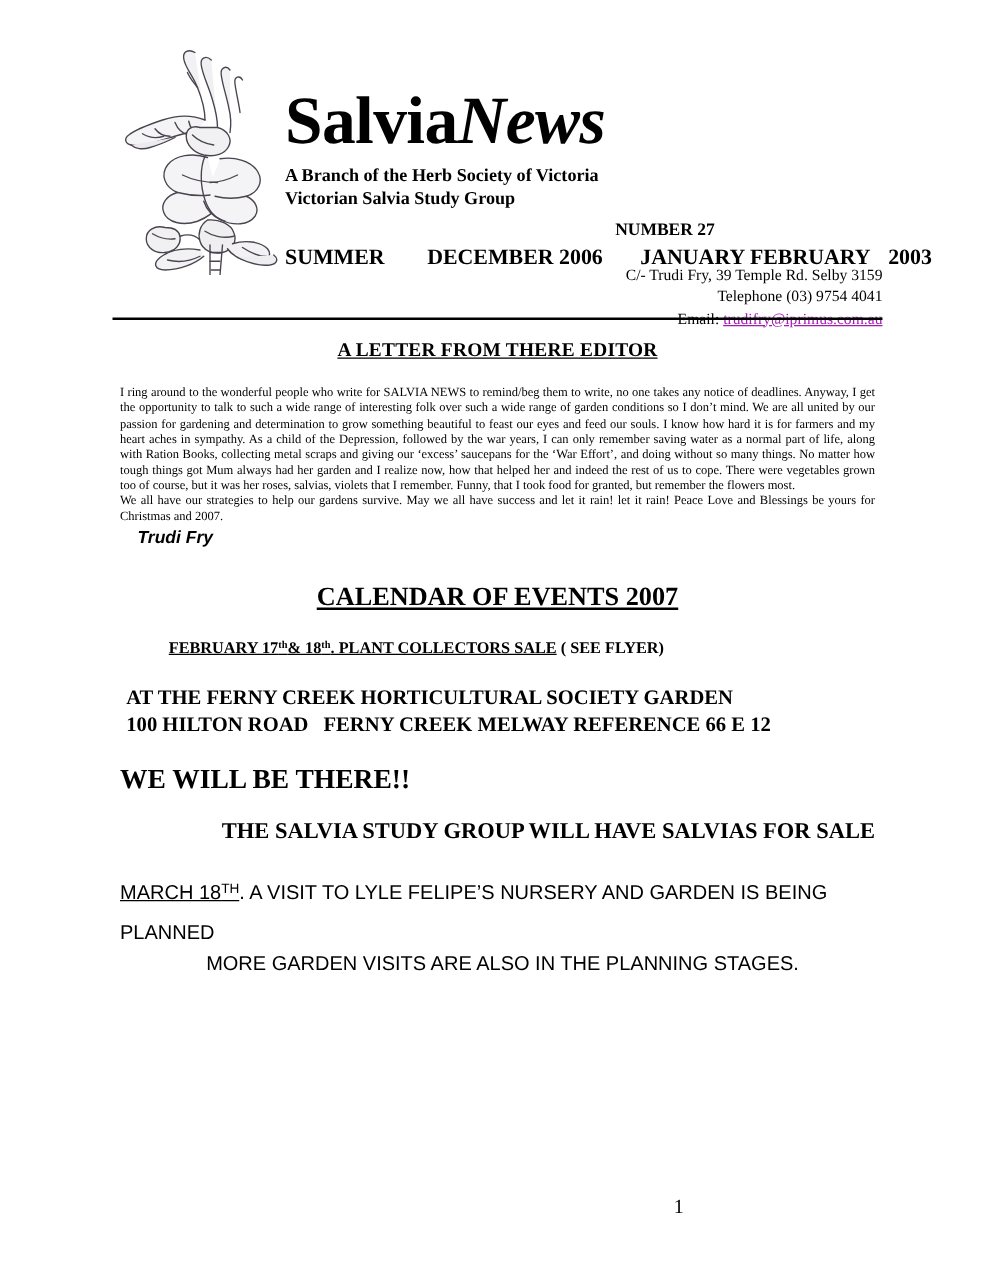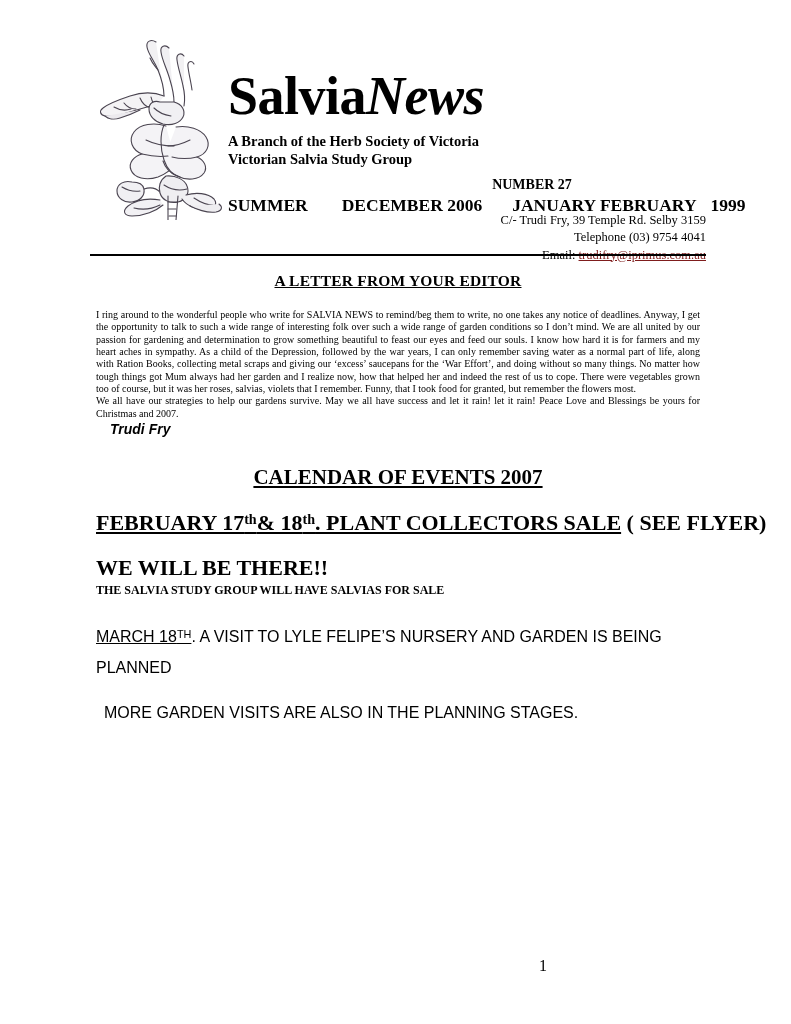--- a/index.html
+++ b/index.html
@@ -89,21 +89,21 @@
     position: absolute;
     right: 0px;
     top: 190px;
     width: 420px;
     text-align: right;
     font-family: "Liberation Serif", "DejaVu Serif", serif;
     font-size: 12.5px;
     line-height: 1.38;
   }
   .contact a, .contact .emaillink {
-    color: #7f1d1d;
+    color: #a21caf;
     text-decoration: underline;
     text-align: center;
   }
 
   .rule {
     position: absolute;
     left: 90px;
     top: 254px;
     width: 616px;
     height: 0;
@@ -154,45 +154,47 @@
 
   .cal {
     margin-top: 20px;
   }
   .serif-bold {
     font-family: "Liberation Serif", "DejaVu Serif", serif;
     font-weight: bold;
   }
 
   .ev-feb {
-    font-size: 22px;
+    font-size: 13px;
     line-height: 1.2;
     white-space: nowrap;
+    margin-left: 39px;
   }
   .ev-feb .u { text-decoration: underline; }
   .ev-feb sup { font-size: 0.64em; vertical-align: 0.42em; }
 
   .ev-venue {
     font-size: 16.5px;
     line-height: 1.33;
     margin-top: 21px;
     padding-left: 5px;
   }
   .ev-venue div { white-space: nowrap; }
   .ev-venue .gap { display: inline-block; width: 12px; }
 
   .ev-bethere {
     font-size: 22px;
     line-height: 1.1;
     margin-top: 20px;
   }
   .ev-forsale {
-    font-size: 12px;
+    font-size: 18px;
     line-height: 1.2;
-    margin-top: 2px;
+    margin-top: 19px;
+    text-align: right;
   }
   .ev-bees {
     font-size: 16.5px;
     line-height: 1.28;
     margin-top: 22px;
   }
   .ev-bees div { white-space: nowrap; }
 
   .ev-march {
     font-family: "Liberation Sans", "DejaVu Sans", sans-serif;
@@ -201,22 +203,22 @@
     line-height: 1.95;
     margin-top: 24px;
   }
   .ev-march .u { text-decoration: underline; }
   .ev-march sup { font-size: 0.68em; vertical-align: 0.4em; }
 
   .ev-more {
     font-family: "Liberation Sans", "DejaVu Sans", sans-serif;
     font-size: 16px;
     line-height: 1.2;
-    margin-top: 20px;
     padding-left: 8px;
+    text-align: center;
   }
 
   .page-number {
     position: absolute;
     right: 86px;
     top: 957px;
     font-family: "Liberation Serif", "DejaVu Serif", serif;
     font-size: 16px;
   }
 </style>
@@ -280,49 +282,53 @@
     <div class="title-block">
       <div class="masthead-title"><span>Salvia</span><span class="news">News</span></div>
 
       <div class="masthead-sub">
         <div>A Branch of the Herb Society of Victoria</div>
         <div>Victorian Salvia Study Group</div>
       </div>
 
       <div class="issue-num">NUMBER 27</div>
 
-      <div class="issue-season"><span>SUMMER</span><span class="sp1"></span><span>DECEMBER  2006</span><span class="sp2"></span><span>JANUARY FEBRUARY</span><span class="sp3"></span><span>1999</span></div>
+      <div class="issue-season"><span>SUMMER</span><span class="sp1"></span><span>DECEMBER  2006</span><span class="sp2"></span><span>JANUARY FEBRUARY</span><span class="sp3"></span><span>2003</span></div>
     </div>
 
     <div class="contact">
       <div>C/- Trudi Fry, 39 Temple Rd. Selby 3159</div>
       <div>Telephone (03) 9754 4041</div>
       <div><span>Email:</span>
         <span class="emaillink">trudifry@iprimus.com.au</span></div>
     </div>
   </div>
 
   <div class="rule"></div>
 
   <div class="content">
 
-    <h2 class="section-head">A LETTER FROM YOUR EDITOR</h2>
+    <h2 class="section-head">A LETTER FROM THERE EDITOR</h2>
 
     <div class="letter-body">
       <p>I ring around to the wonderful people who write for SALVIA NEWS to remind/beg them to write, no one takes any notice of deadlines. Anyway, I get the opportunity to talk to such a wide range of interesting folk over such a wide range of garden conditions so I don’t mind. We are all united by our passion for gardening and determination to grow something beautiful to feast our eyes and feed our souls. I know how hard it is for farmers and my heart aches in sympathy. As a child of the Depression, followed by the war years, I can only remember saving water as a normal part of life, along with Ration Books, collecting metal scraps and giving our ‘excess’ saucepans for the ‘War Effort’, and doing without so many things. No matter how tough things got Mum always had her garden and I realize now, how that helped her and indeed the rest of us to cope. There were vegetables grown too of course, but it was her roses, salvias, violets that I remember. Funny, that I took food for granted, but remember the flowers most.</p>
       <p> We all have our strategies to help our gardens survive. May we all have success and let it rain! let it rain! Peace Love and Blessings be yours for Christmas and 2007.</p>
     </div>
     <div class="signature">Trudi Fry</div>
 
     <h2 class="calendar-head">CALENDAR OF EVENTS    2007</h2>
 
     <div class="cal">
 
       <div class="ev-feb serif-bold"><span class="u"><span>FEBRUARY 17</span><sup>th</sup><span>&amp; 18</span><sup>th</sup><span>.  PLANT COLLECTORS SALE</span></span><span> ( SEE FLYER)</span></div>
 
+      <div class="ev-venue serif-bold">
+        <div>AT THE FERNY CREEK HORTICULTURAL  SOCIETY GARDEN</div>
+        <div><span>100 HILTON ROAD</span><span class="gap"></span><span>FERNY CREEK  MELWAY REFERENCE 66 E 12</span></div>
+      </div>
 
       <div class="ev-bethere serif-bold">WE WILL BE THERE!!</div>
       <div class="ev-forsale serif-bold">THE SALVIA STUDY GROUP WILL HAVE SALVIAS FOR SALE</div>
 
 
       <div class="ev-march">
         <div><span class="u"><span>MARCH 18</span><sup>TH</sup></span><span>. A VISIT TO LYLE FELIPE’S NURSERY AND GARDEN IS BEING</span></div>
         <div>PLANNED</div>
       </div>
 

